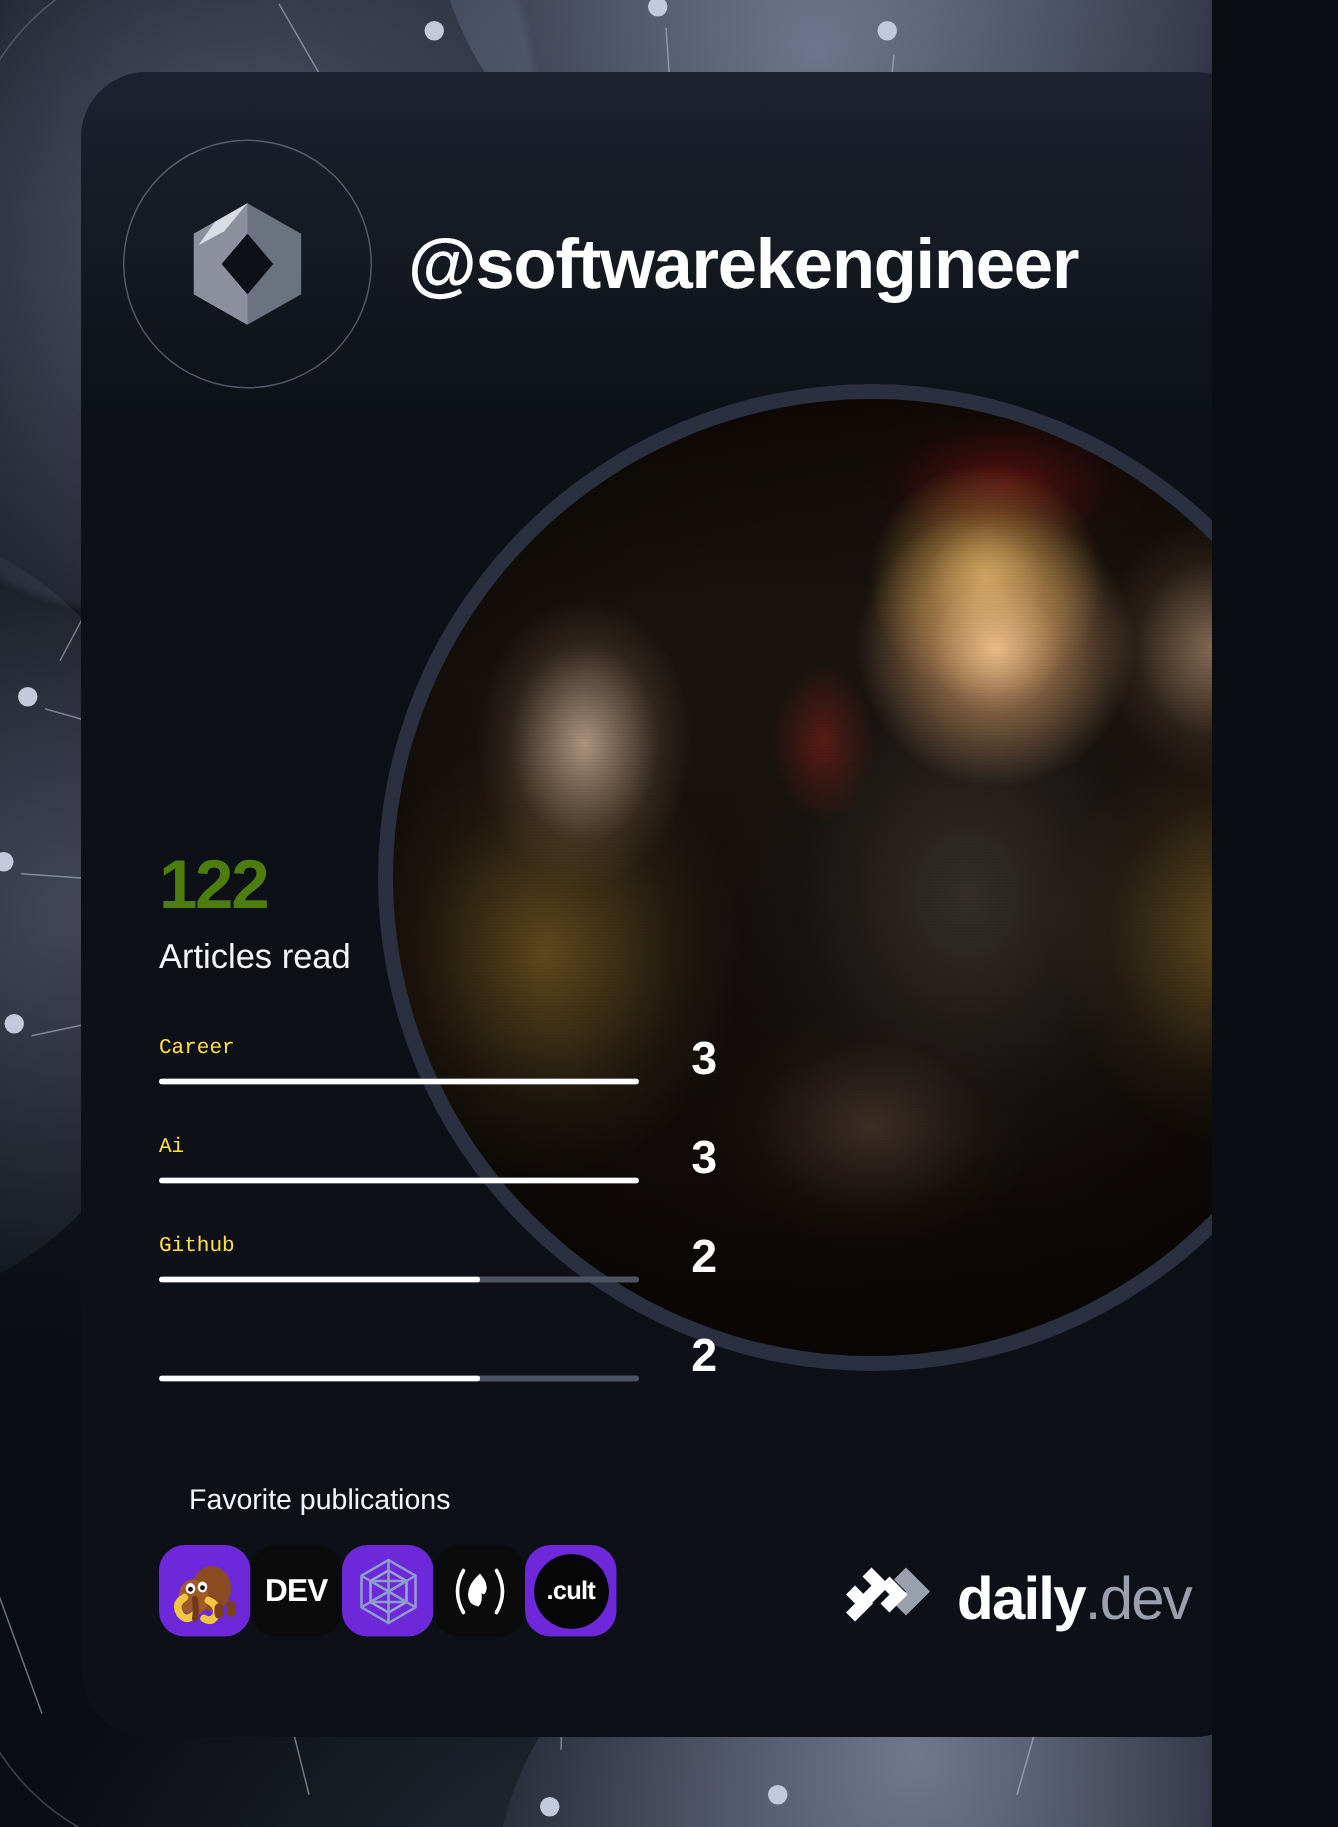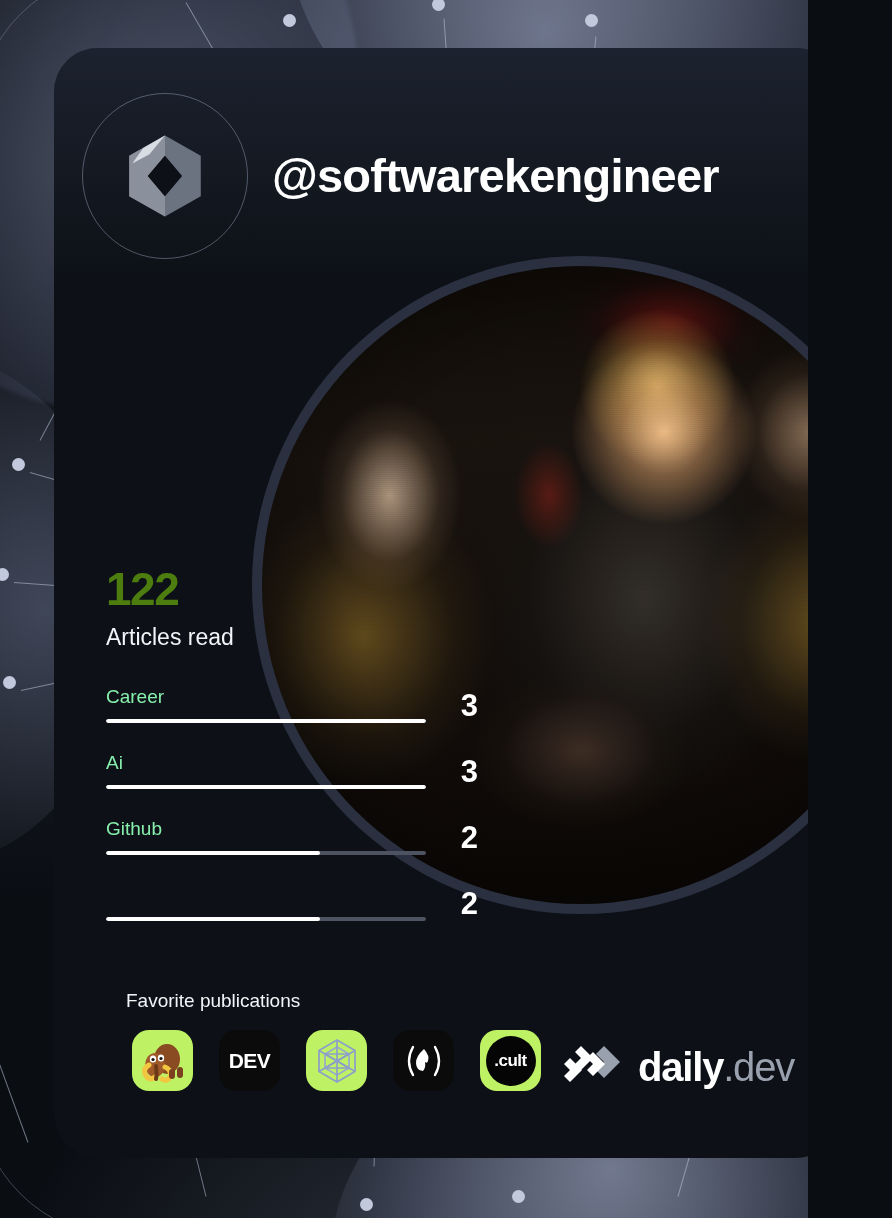--- a/index.html
+++ b/index.html
@@ -170,22 +170,22 @@
 
   .taglist{ margin-top:24px; }
   .tagrow{
     position:relative;
     display:flex; align-items:flex-end;
     margin-bottom:18px;
     height:48px;
   }
   .tagcol{ flex:1; position:relative; }
   .tagname{
-    font-size:19px; color:#86efac; font-weight:400;
-    margin-bottom:13px; line-height:1;
+    font-size:14px; color:#fde047; font-weight:400;
+    margin-bottom:13px; line-height:1;font-family:Liberation Mono, monospace;
   }
   .track{
     position:relative;
     width:320px; height:4px; border-radius:2px;
     background:#4d5361;
     overflow:hidden;
   }
   .fill{
     position:absolute; left:0; top:0; height:100%;
     background:#ffffff; border-radius:2px;
@@ -195,27 +195,27 @@
     margin-left:14px; line-height:1; margin-bottom:2px;
   }
 
   
   .pubs{
     position:absolute;
     left:52px; top:942px;
     z-index:6;
   }
   .pubs-title{ font-size:19px; color:#f2f4f7;margin-left:20px; }
-  .pubrow{ display:flex; gap:26px; margin-top:18px;margin-left:26px; }
+  .pubrow{ display:flex; gap:0; margin-top:18px; }
   .pubicon{
     width:61px; height:61px; border-radius:17px;
     display:flex; align-items:center; justify-content:center;
     overflow:hidden; position:relative;
   }
-  .pub-white{ background:#bef264; }
+  .pub-white{ background:#6d28d9; }
   .pub-black{ background:#0b0b0b; }
   .pub-dev{ color:#fff; font-weight:bold; font-size:21px; letter-spacing:-0.5px; font-family:"Liberation Sans", sans-serif; }
   .pub-cult-inner{
     width:50px;height:50px;border-radius:50%;background:#050505;
     display:flex;align-items:center;justify-content:center;
     color:#fff;font-weight:bold;font-size:17px;letter-spacing:-0.5px;
   }
 
   
   .brand{

